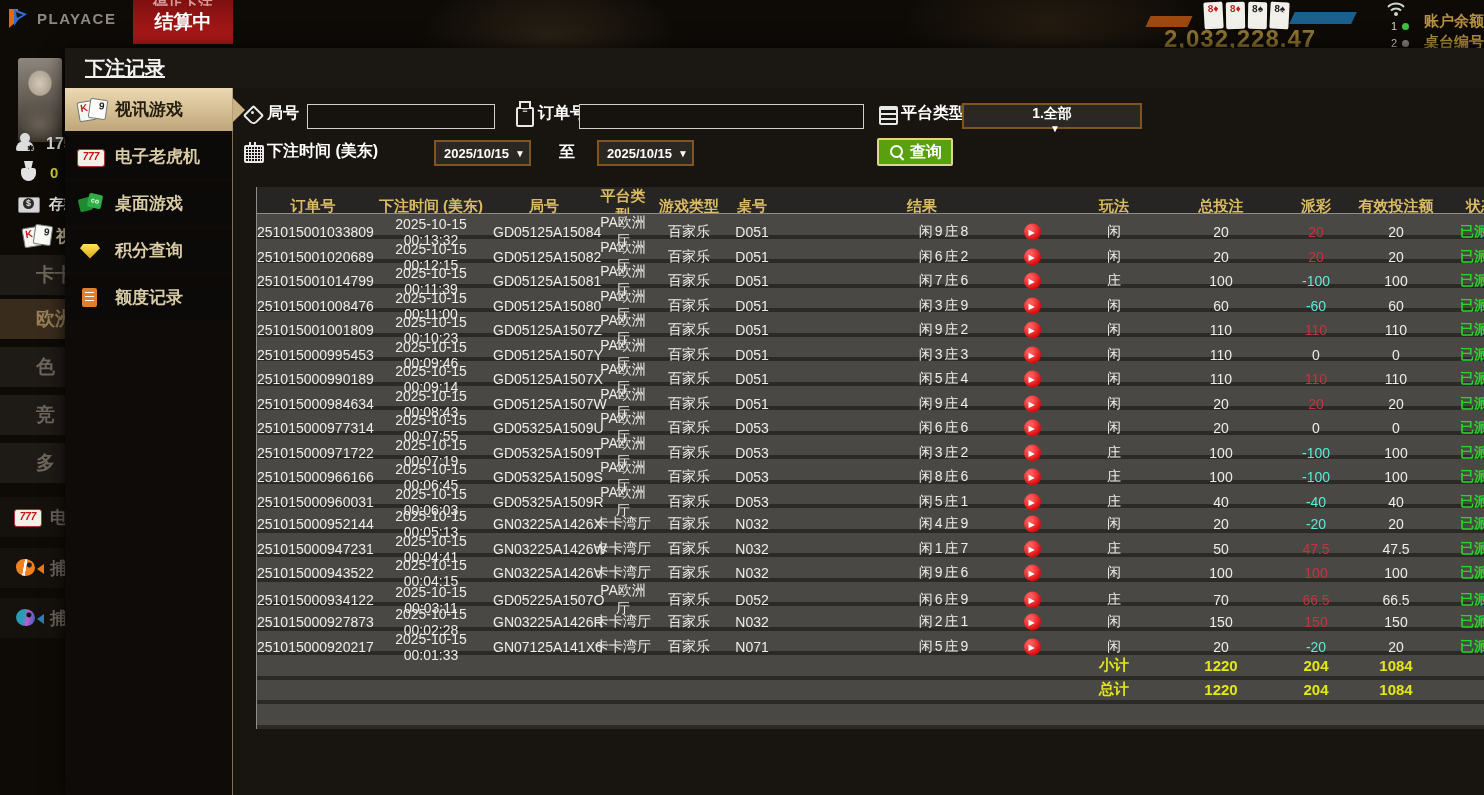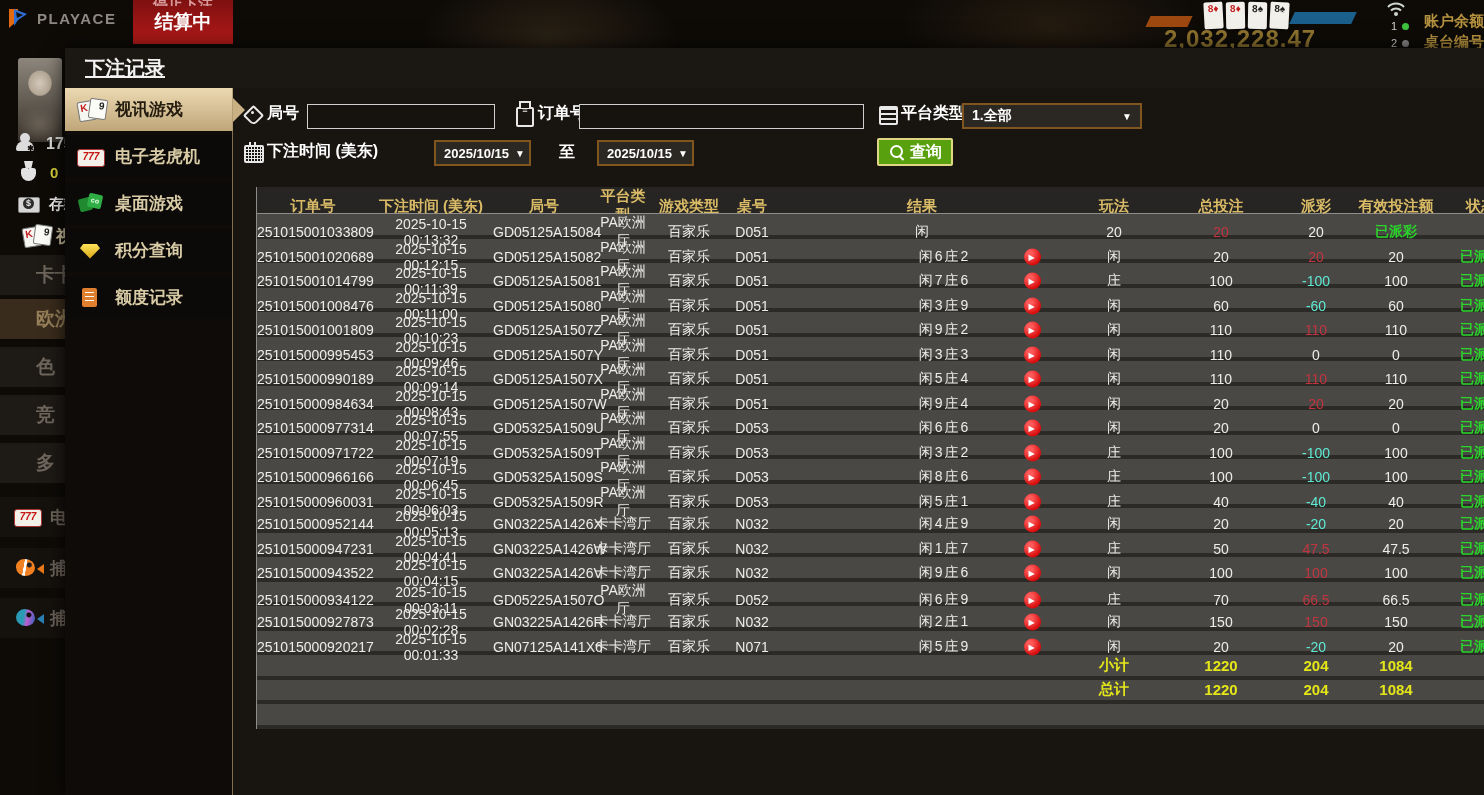--- a/index.html
+++ b/index.html
@@ -294,21 +294,21 @@
     <input class="tinput" style="left: 242px; top: 56px; width: 188px;" value="">
     <div class="fgroup" style="left:449px; top:55px;">
       <span class="f-ic ic-clip"></span>
       <span>订单号</span>
     </div>
     <input class="tinput" style="left: 514px; top: 56px; width: 285px;" value="">
     <div class="fgroup" style="left:812px; top:55px;">
       <span class="f-ic ic-platform"></span>
       <span>平台类型</span>
     </div>
-    <div class="dropbox" style="left:897px; top:55px; width:180px;">
+    <div class="dropbox" style="left:897px; top:55px; width:180px;flex-direction:column;">
       <span>1.全部</span>
       <span class="arr">▼</span>
     </div>
 
     <div class="fgroup" style="left:178px; top:93px;">
       <span class="f-ic ic-cal"></span>
       <span>下注时间 (美东)</span>
     </div>
     <div class="dropbox" style="left:369px; top:92px; width:97px; font-size:13px;">
       <span>2025/10/15</span>
@@ -341,20 +341,21 @@
         <span>状态</span>
       </div>
     <div class="t-body" id="tbody-slot">
         <div class="t-row grid12">
     <span>251015001033809</span>
     <span>2025-10-15 00:13:32</span>
     <span>GD05125A15084</span>
     <span>PA欧洲厅</span>
     <span>百家乐</span>
     <span>D051</span>
+    <span class="res"><i style="font-style:normal">闲9庄8</i><span class="play"></span></span>
     <span>闲</span>
     <span>20</span>
     <span class="pos">20</span>
     <span>20</span>
     <span class="st">已派彩</span>
   </div>
         <div class="t-row grid12">
     <span>251015001020689</span>
     <span>2025-10-15 00:12:15</span>
     <span>GD05125A15082</span>

